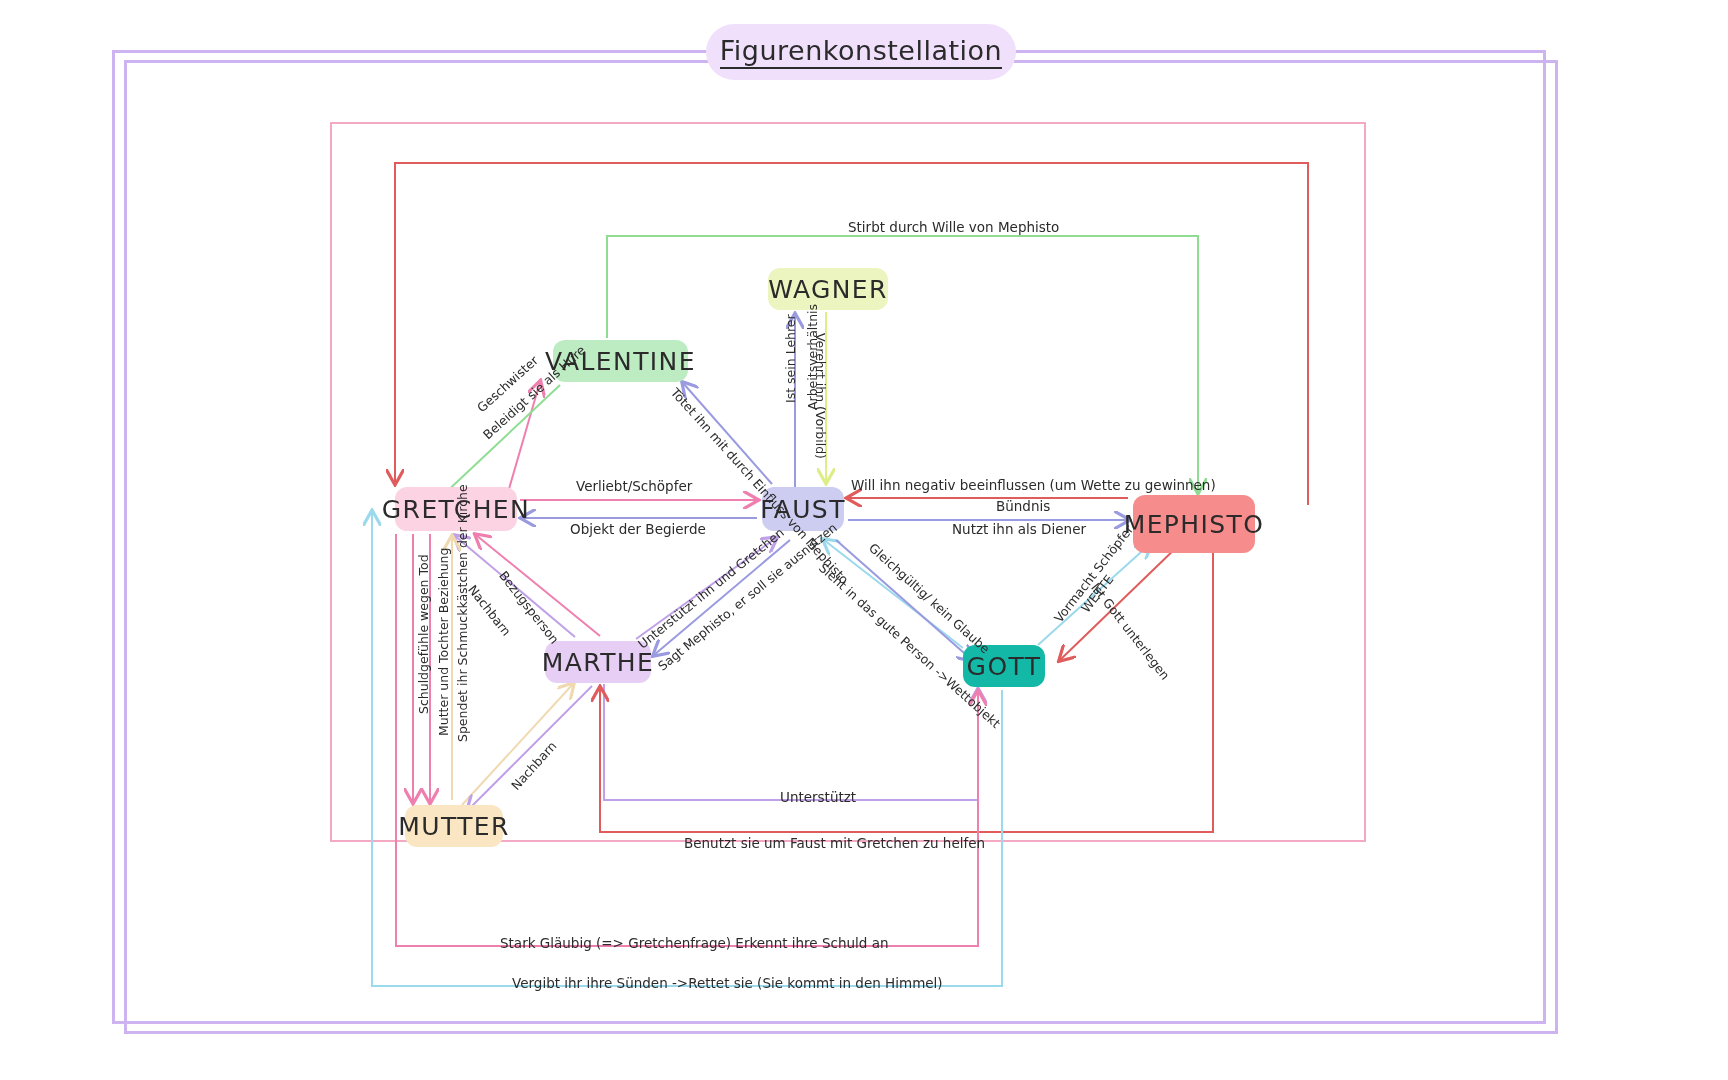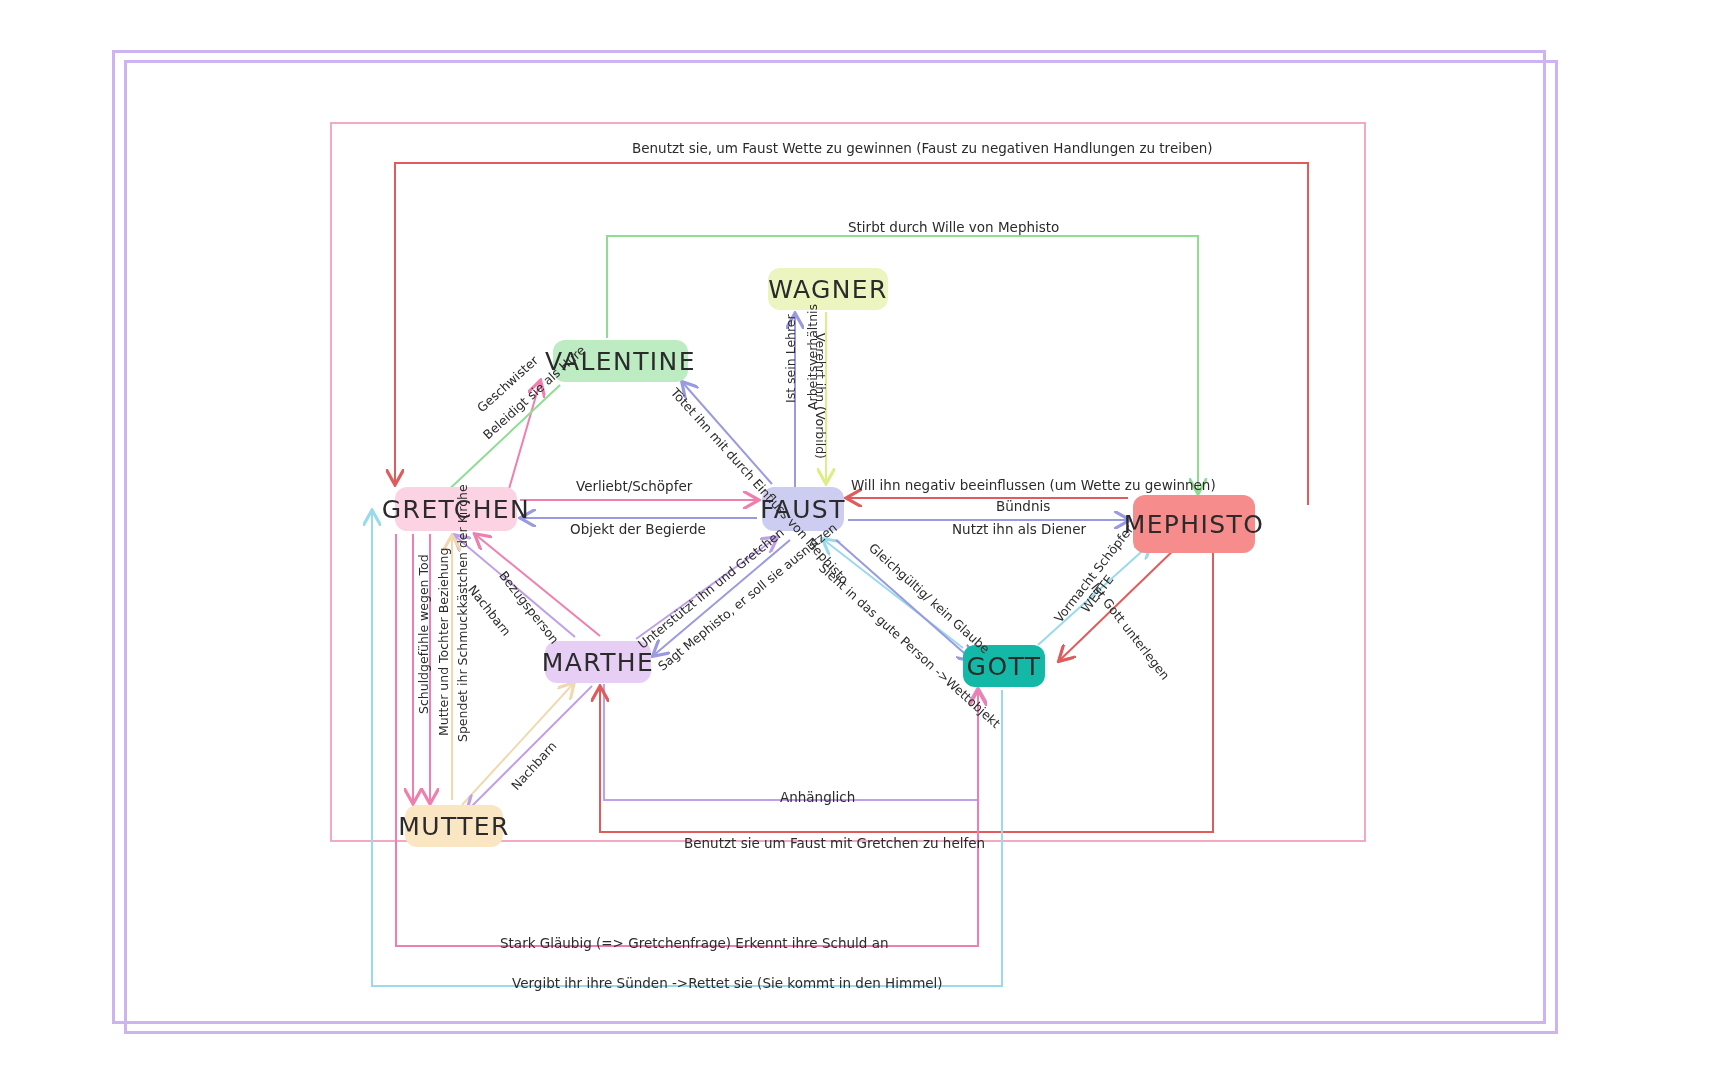--- a/index.html
+++ b/index.html
@@ -41,20 +41,23 @@
 </style>
 </head>
 <body>
 
 <div id="stage">
 
   <div class="frame-outer"></div>
   <div class="frame-inner"></div>
   <div class="frame-pink"></div>
 
+  <div class="title-pill">
+    <span class="title-text">Figurenkonstellation</span>
+  </div>
 
   <svg class="wires" viewBox="0 0 1728 1080">
     <defs>
       <marker id="ar-red" markerWidth="9" markerHeight="9" refX="7" refY="4.5" orient="auto">
         <path d="M0,0 L8,4.5 L0,9" fill="none" stroke="#e05c5c" stroke-width="1.6"></path>
         </marker>
       <marker id="ar-green" markerWidth="9" markerHeight="9" refX="7" refY="4.5" orient="auto">
         <path d="M0,0 L8,4.5 L0,9" fill="none" stroke="#8fdd93" stroke-width="1.6"></path>
         </marker>
       <marker id="ar-pink" markerWidth="9" markerHeight="9" refX="7" refY="4.5" orient="auto">
@@ -124,21 +127,20 @@
 
   <div class="node n-wagner">WAGNER</div>
   <div class="node n-valentine">VALENTINE</div>
   <div class="node n-gretchen">GRETCHEN</div>
   <div class="node n-faust">FAUST</div>
   <div class="node n-mephisto">MEPHISTO</div>
   <div class="node n-marthe">MARTHE</div>
   <div class="node n-gott">GOTT</div>
   <div class="node n-mutter">MUTTER</div>
 
-  <div class="lbl big" style="left:632px;top:140px;">Benutzt sie, um Faust Wette zu gewinnen (Faust zu negativen Handlungen zu treiben)</div>
 
   <div class="lbl big" style="left:848px;top:219px;">Stirbt durch Wille von Mephisto</div>
 
   <div class="lbl" style="left:474px;top:404px;transform:rotate(-42deg);transform-origin:left top;">Geschwister</div>
   <div class="lbl" style="left:480px;top:431px;transform:rotate(-42deg);transform-origin:left top;">Beleidigt sie als Hure</div>
 
   <div class="lbl" style="left:783px;top:403px;transform:rotate(-90deg);transform-origin:left top;">Ist sein Lehrer</div>
   <div class="lbl" style="left:805px;top:410px;transform:rotate(-90deg);transform-origin:left top;">Arbeitsverhältnis</div>
   <div class="lbl" style="left:828px;top:333px;transform:rotate(90deg);transform-origin:left top;">Verehrt ihn (Vorbild)</div>
 
@@ -163,20 +165,20 @@
   <div class="lbl" style="left:1051px;top:616px;transform:rotate(-52deg);transform-origin:left top;">Vormacht Schöpfer</div>
   <div class="lbl" style="left:1078px;top:606px;transform:rotate(-52deg);transform-origin:left top;">WETTE</div>
   <div class="lbl" style="left:1100px;top:580px;transform:rotate(52deg);transform-origin:left top;">Ist Gott unterlegen</div>
 
   <div class="lbl" style="left:416px;top:714px;transform:rotate(-90deg);transform-origin:left top;">Schuldgefühle wegen Tod</div>
   <div class="lbl" style="left:436px;top:736px;transform:rotate(-90deg);transform-origin:left top;">Mutter und Tochter Beziehung</div>
   <div class="lbl" style="left:455px;top:742px;transform:rotate(-90deg);transform-origin:left top;">Spendet ihr Schmuckkästchen der Kirche</div>
 
   <div class="lbl" style="left:508px;top:783px;transform:rotate(-48deg);transform-origin:left top;">Nachbarn</div>
 
-  <div class="lbl big" style="left:780px;top:789px;">Anhänglich</div>
+  <div class="lbl big" style="left:780px;top:789px;">Unterstützt</div>
 
   <div class="lbl big" style="left:684px;top:835px;">Benutzt sie um Faust mit Gretchen zu helfen</div>
 
   <div class="lbl big" style="left:500px;top:935px;">Stark Gläubig (=&gt; Gretchenfrage)  Erkennt ihre Schuld an</div>
   <div class="lbl big" style="left:512px;top:975px;">Vergibt ihr ihre Sünden -&gt;Rettet sie (Sie kommt in den Himmel)</div>
 
 </div>
 
 </body></html>

